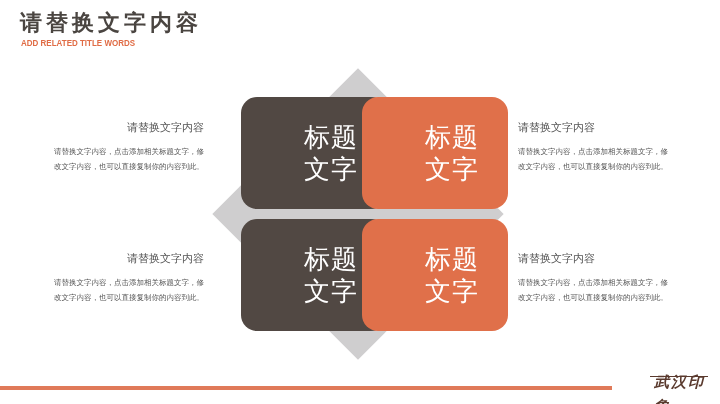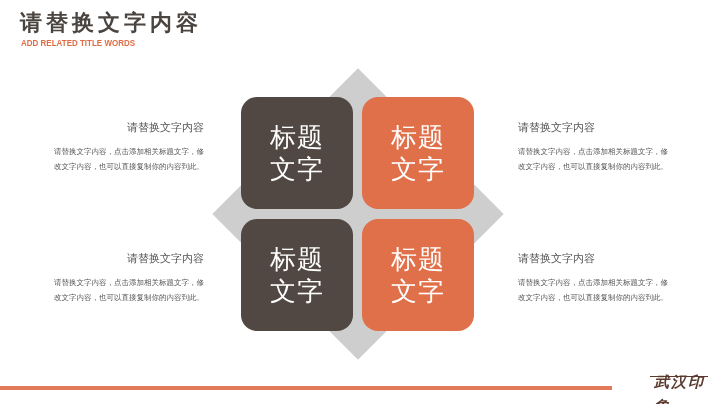--- a/index.html
+++ b/index.html
@@ -24,21 +24,21 @@
       position: absolute;
       left: 255px; top: 111px;
       width: 206px; height: 206px;
       background: #cfcecf;
       transform: rotate(45deg);
     }
     .tile {
       position: absolute; width: 112px; height: 112px;
       border-radius: 16px;
       display: flex; flex-direction: column; align-items: center; justify-content: center;
-      color: #ffffff; font-size: 26px; line-height: 32px; letter-spacing: 1px;
+      color: #ffffff; font-size: 26px; line-height: 32px; letter-spacing: 1px; padding-left: 34px;
     }
     .tile.dark { background: #514843; }
     .tile.orange { background: #e0704a; }
     .tl { left: 241px; top: 97px; }
     .tr { left: 362px; top: 97px; }
     .bl { left: 241px; top: 219px; }
     .br { left: 362px; top: 219px; }
 
     .block { position: absolute; width: 156px; }
     .block .bh {

